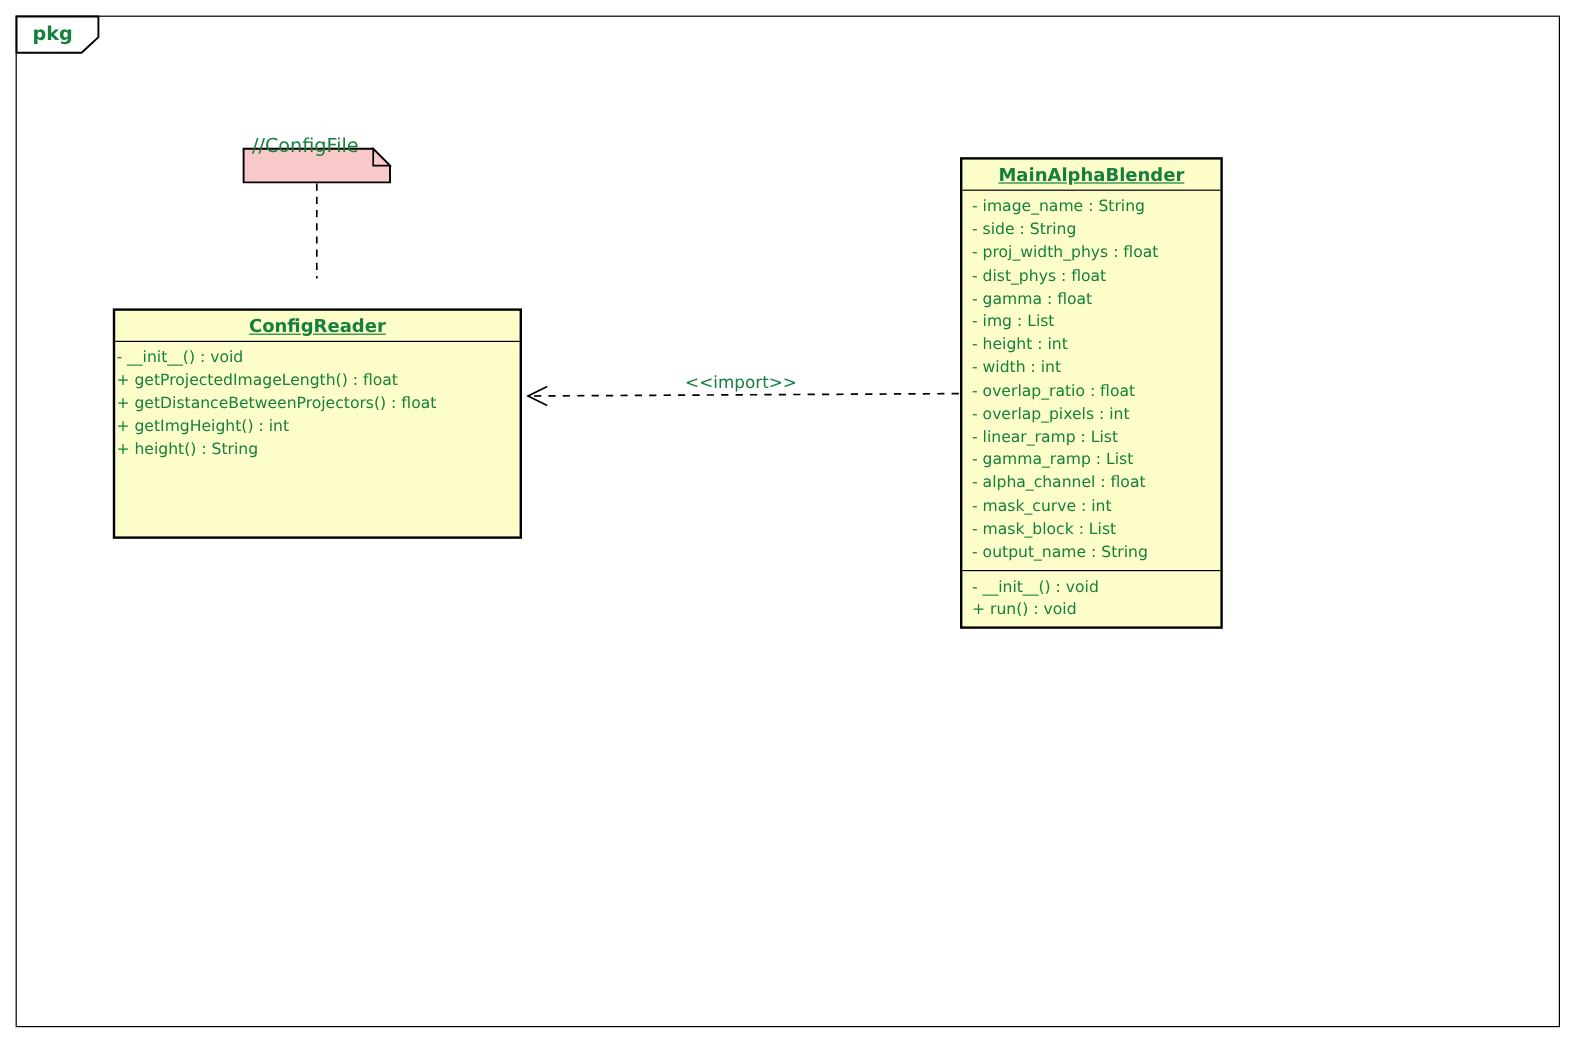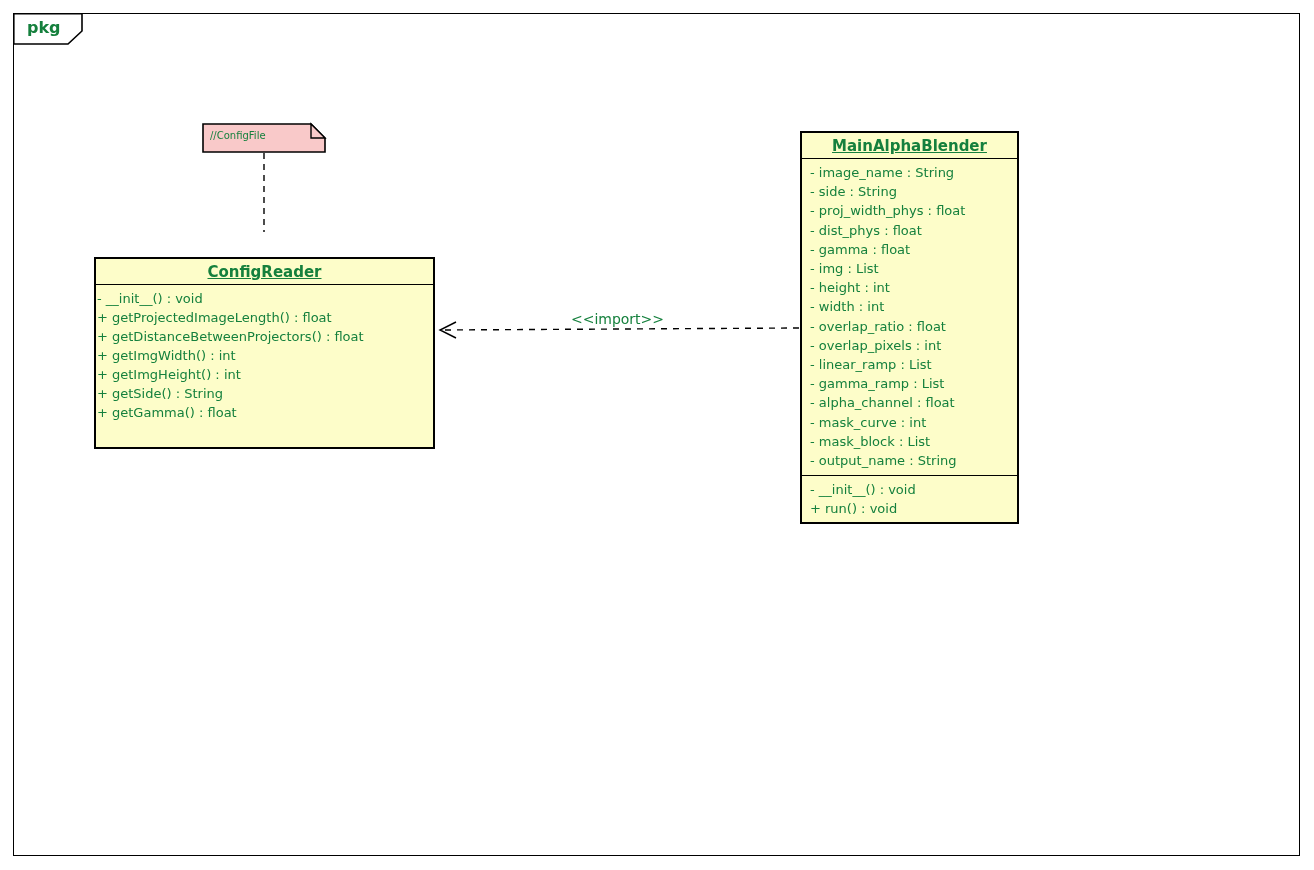--- a/index.html
+++ b/index.html
@@ -24,22 +24,22 @@
     left: 0; top: 0;
     width: 1314px; height: 870px;
   }
   .abs-label { position: absolute; white-space: nowrap; }
   #pkg-label {
     left: 27px; top: 18px;
     font-weight: bold;
     font-size: 16px;
   }
   #note-text {
-    left: 210px; top: 130px;
-    font-size: 10px;
+    left: 210px; top: 112px;
+    font-size: 16px;
   }
   #import-label {
     left: 560px; top: 311px;
     width: 115px;
     text-align: center;
     font-size: 14px;
   }
   .class-box {
     position: absolute;
     background: var(--class-fill, #FDFDC9);
@@ -95,24 +95,22 @@
   <div class="abs-label" id="note-text">//ConfigFile</div>
 
   <div class="abs-label" id="import-label">&lt;&lt;import&gt;&gt;</div>
 
   <div class="class-box" id="class-configreader">
     <div class="class-title">ConfigReader</div>
     <div class="members methods">
         <div class="member">- __init__() : void</div>
         <div class="member">+ getProjectedImageLength() : float</div>
         <div class="member">+ getDistanceBetweenProjectors() : float</div>
-        <div class="member">+ getImgWidth() : int</div>
         <div class="member">+ getImgHeight() : int</div>
-        <div class="member">+ getSide() : String</div>
-        <div class="member">+ getGamma() : float</div>
+        <div class="member">+ height() : String</div>
       </div>
   </div>
 
   <div class="class-box" id="class-mainalphablender">
     <div class="class-title">MainAlphaBlender</div>
     <div class="members attributes">
         <div class="member">- image_name : String</div>
         <div class="member">- side : String</div>
         <div class="member">- proj_width_phys : float</div>
         <div class="member">- dist_phys : float</div>

